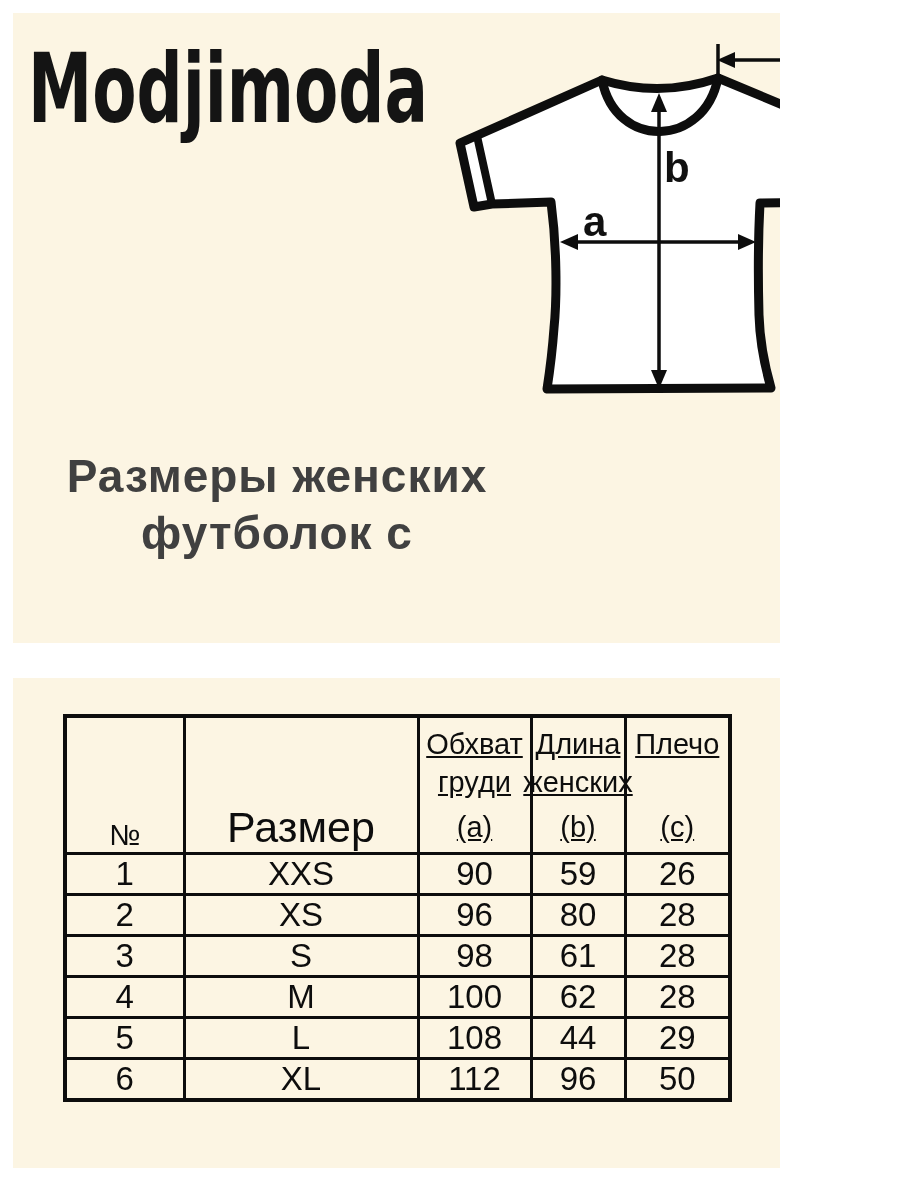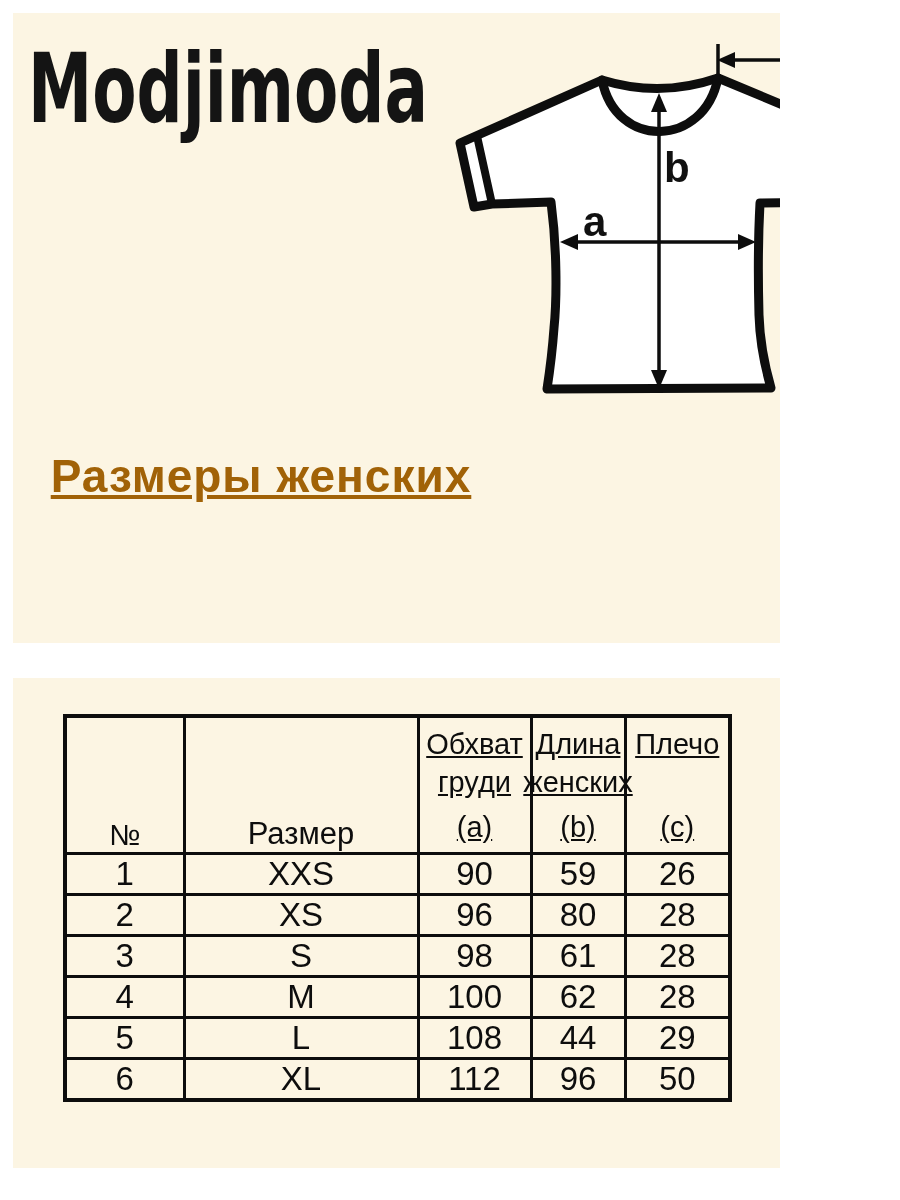--- a/index.html
+++ b/index.html
@@ -13,32 +13,32 @@
   .logo-text{font-family:"DejaVu Sans",sans-serif;font-weight:bold;font-size:96px;fill:#141414;}
 
   .tshirt{position:absolute;left:450px;top:10px;width:440px;height:425px;}
   .shirt-line{fill:#ffffff;stroke:#0d0d0d;stroke-width:9;stroke-linejoin:round;}
   .shirt-open{fill:none;stroke:#0d0d0d;stroke-width:9;stroke-linecap:round;}
   .cuff-line{fill:none;stroke:#0d0d0d;stroke-width:8;stroke-linecap:round;}
   .meas-line{stroke:#0d0d0d;stroke-width:3.5;fill:none;}
   .meas-head{fill:#0d0d0d;stroke:none;}
   .meas-label{font-family:"Liberation Sans",sans-serif;font-weight:bold;font-size:42px;fill:#111111;}
 
-  .heading{position:absolute;left:11px;top:448px;width:500px;text-align:center;
-           font-size:46px;font-weight:bold;line-height:57px;color:#a16207;letter-spacing:1px;text-decoration:underline;}
+  .heading{position:absolute;left:27px;top:448px;width:500px;text-align:center;
+           font-size:46px;font-weight:bold;line-height:57px;color:#404040;letter-spacing:1px;}
 
   .size-table{position:absolute;left:63px;top:714px;width:665px;border-collapse:collapse;
               table-layout:fixed;background:transparent;}
   .size-table th,.size-table td{border:3px solid #0d0d0d;padding:0;}
   .size-table{border:4px solid #0d0d0d;}
   .c1{width:119px}.c2{width:234px}.c3{width:113px}.c4{width:94px}.c5{width:105px}
 
   thead th{height:133px;font-weight:normal;vertical-align:bottom;}
   .th-no{text-align:center;font-size:29px;padding-bottom:8px;}
-  .th-size{text-align:center;font-size:31px;padding-bottom:24px;}
+  .th-size{text-align:center;font-size:43px;padding-bottom:24px;}
   .th-meas{vertical-align:top;}
   .stack{display:flex;flex-direction:column;align-items:center;height:127px;padding-top:7px;
          font-size:29px;line-height:38px;text-decoration:underline;}
   .stack .sub{margin-top:auto;padding-bottom:6px;}
 
   tbody td{height:38px;text-align:center;vertical-align:middle;font-size:33px;line-height:38px;}
 </style>
 </head>
 <body>
 
@@ -90,20 +90,21 @@
     <path class="meas-line" d="M 718 44 L 718 76"></path>
     <path class="meas-line" d="M 862 44 L 862 137"></path>
 
     <text class="meas-label" x="583" y="236">a</text>
     <text class="meas-label" x="664" y="182">b</text>
     <text class="meas-label" x="782" y="56">c</text>
   </svg>
 
   <div class="heading">
     <div>Размеры женских</div>
+    <div>футболок с</div>
   </div>
 
   <table class="size-table">
     <colgroup>
         <col class="c1">
         <col class="c2">
         <col class="c3">
         <col class="c4">
         <col class="c5">
       </colgroup>

